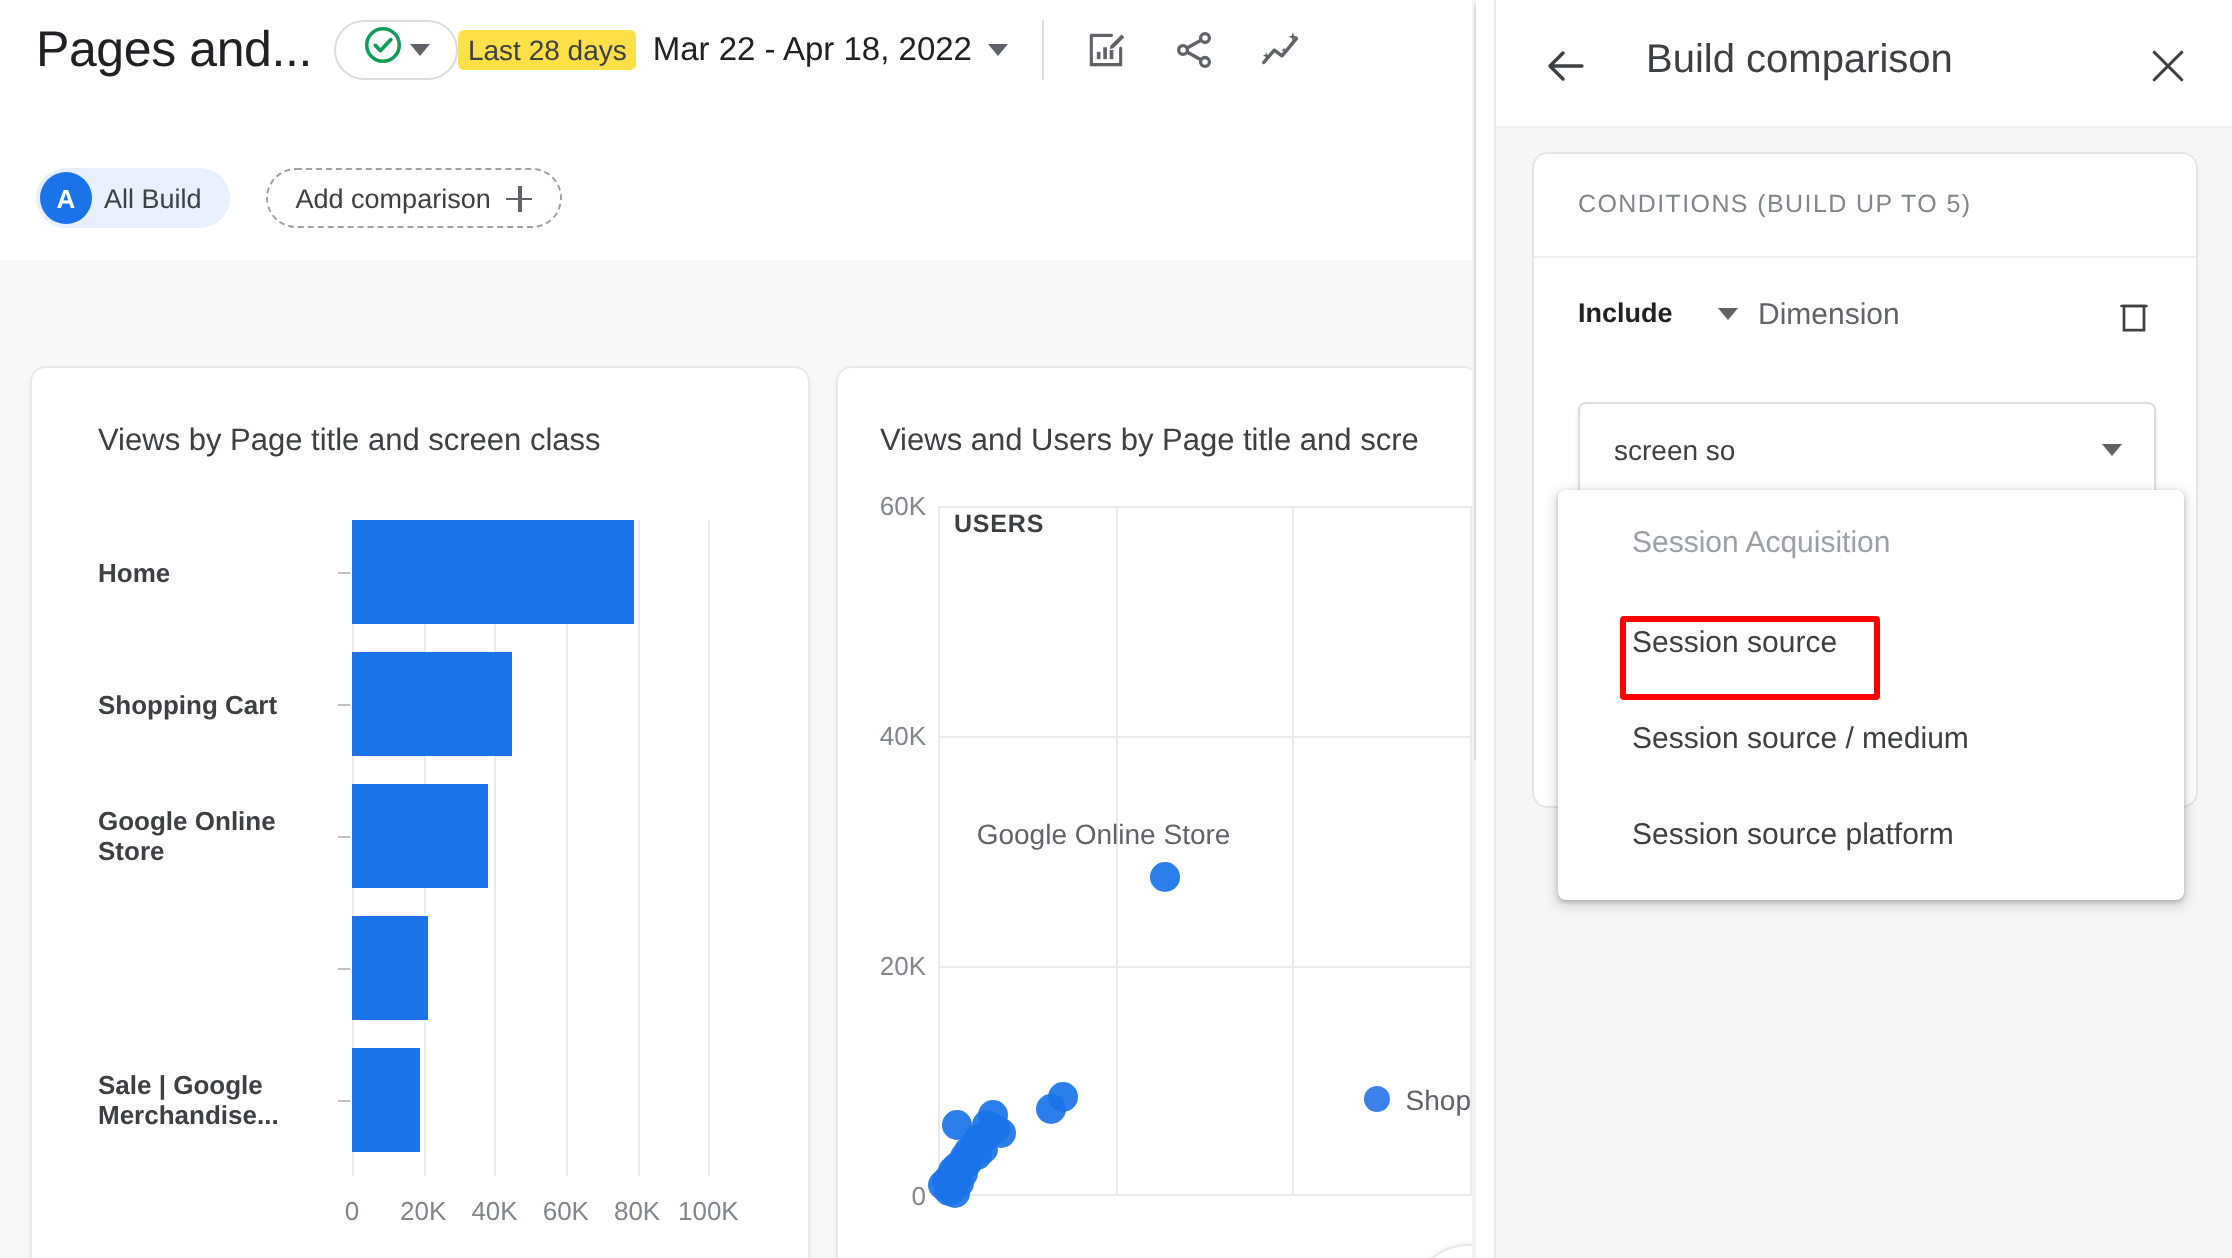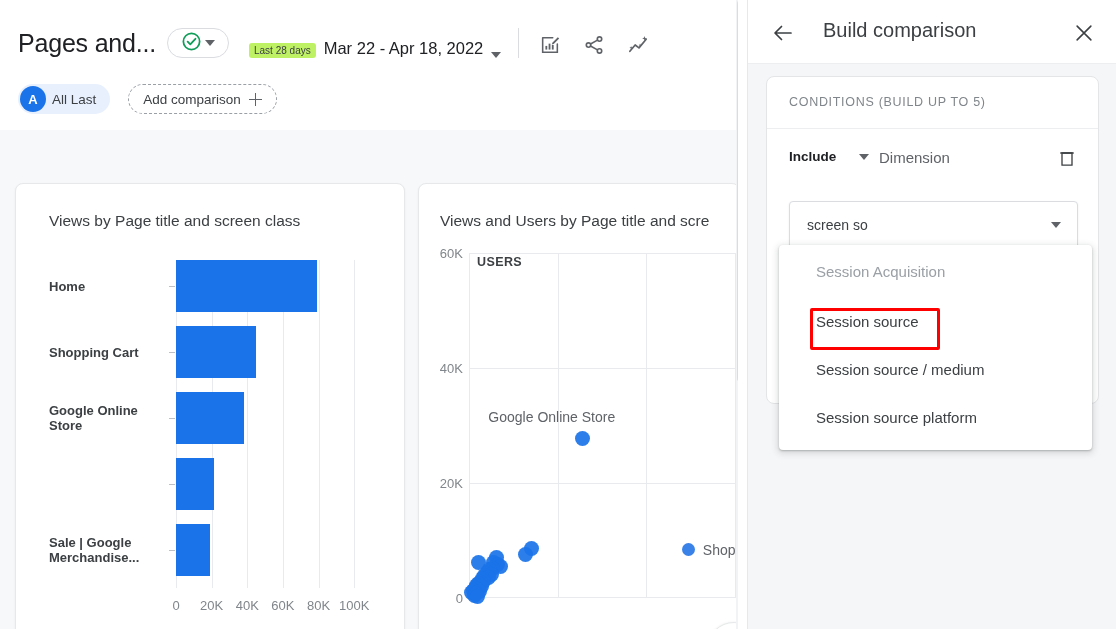--- a/index.html
+++ b/index.html
@@ -18,45 +18,45 @@
     position: absolute; left: 0; top: 0;
     width: 738px; height: 629px;
     background: #ffffff;
     overflow: hidden;
   }
   #report-header {
     position: absolute; left: 0; top: 0; width: 738px; height: 130px;
     background: #ffffff;
   }
   .title-row {
-    position: absolute; left: 18px; top: 16px;
-    display: flex; align-items: flex-end; height: 42px;
+    position: absolute; left: 18px; top: 4px;
+    display: flex; align-items: center; height: 42px;
   }
   .page-title {
     font-size: 25px; color: #202124; letter-spacing: -0.2px;
     white-space: nowrap; font-weight: 400;
   }
   .check-pill {
     margin-left: 11px;
     width: 62px; height: 30px; border-radius: 16px;
     border: 1px solid #dadce0; background: #fff;
     display: flex; align-items: center; justify-content: center; gap: 3px;
     cursor: pointer;
   }
   .check-icon { display: block; }
   .caret-down {
     width: 0; height: 0;
     border-left: 5px solid transparent;
     border-right: 5px solid transparent;
     border-top: 6px solid #5f6368;
   }
   .date-badge {
-    margin-left: 20px;
-    background: #bef264; color: #3c4043;
-    font-size: 10px; padding: 2px 5px; border-radius: 3px;
+    margin-left: 0;
+    background: #fde047; color: #3c4043;
+    font-size: 14px; padding: 2px 5px; border-radius: 3px;
     white-space: nowrap;
   }
   .date-range {
     margin-left: 8px; font-size: 16.5px; color: #202124;
     white-space: nowrap; cursor: pointer; font-weight: 400;
   }
   .date-caret {
     margin-left: 8px;
     width: 0; height: 0;
     border-left: 5px solid transparent;
@@ -343,21 +343,21 @@
             <path d="M18.2 2.2 l.6 1.8 1.8 .6 -1.8 .6 -.6 1.8 -.6 -1.8 -1.8 -.6 1.8 -.6z" fill="#5f6368"></path>
             <path d="M4.3 12.6 l.45 1.35 1.35 .45 -1.35 .45 -.45 1.35 -.45 -1.35 -1.35 -.45 1.35 -.45z" fill="#5f6368"></path>
             <path d="M13.6 10.0 l.4 1.2 1.2 .4 -1.2 .4 -.4 1.2 -.4 -1.2 -1.2 -.4 1.2 -.4z" fill="#5f6368"></path>
           </svg>
         </div>
       </div>
 
       <div class="chips-row">
         <div class="chip-allusers">
           <div class="avatar">A</div>
-          <div class="lbl">All Last</div>
+          <div class="lbl">All Build</div>
         </div>
         <div class="chip-add">
           <span class="lbl">Add comparison</span>
           <span class="plus"></span>
         </div>
       </div>
     </div>
 
     <div id="report-body">
 

